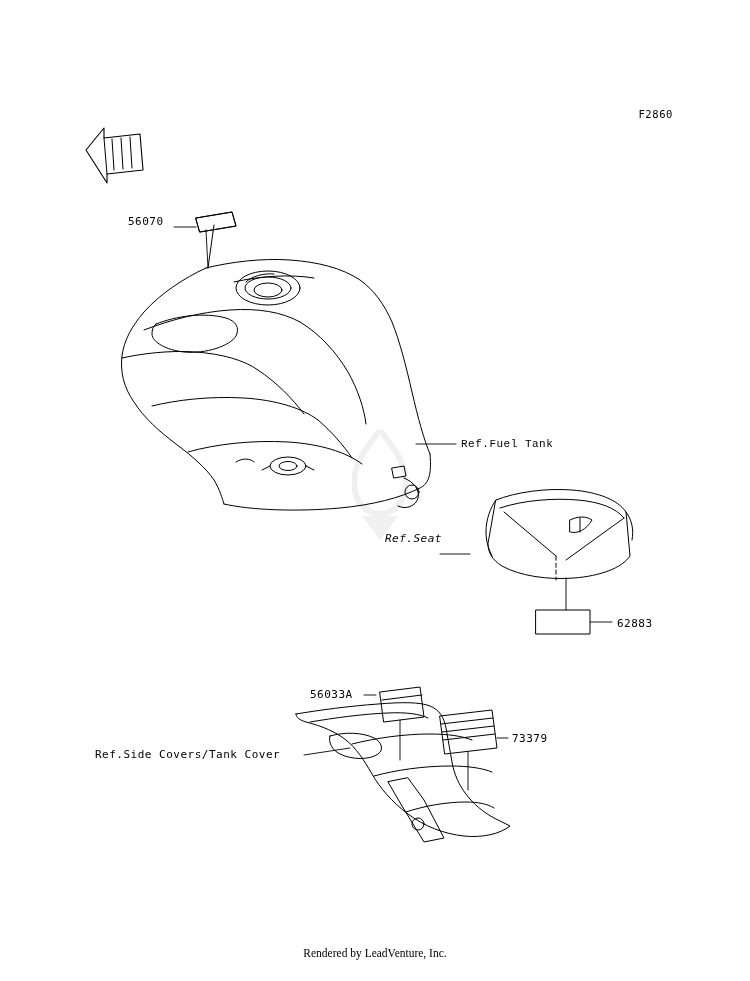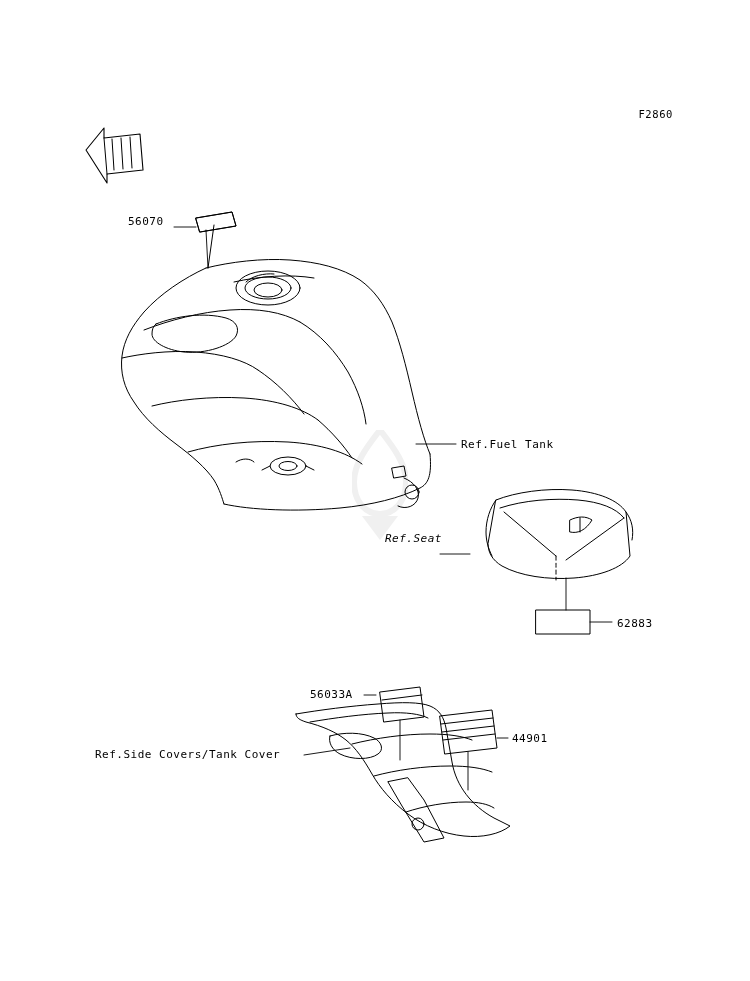--- a/index.html
+++ b/index.html
@@ -199,25 +199,26 @@
 
         <path d="M304 755 L350 748"></path>
       </g>
     </g>
   </svg>
 
   <div class="label" id="diagram-code">F2860</div>
 
   <div class="label" style="left:128px; top:215px;">56070</div>
 
-  <div class="label" style="left:461px; top:438px;">Ref.Fuel Tank</div>
+  <div class="label" style="left:461px; top:438px;font-family:Liberation Mono, monospace;">Ref.Fuel Tank</div>
 
   <div class="label" style="left:385px; top:532px;font-style:italic;">Ref.Seat</div>
 
   <div class="label" style="left:617px; top:617px;">62883</div>
 
   <div class="label" style="left:310px; top:688px;">56033A</div>
 
-  <div class="label" style="left:512px; top:732px;">44901</div>
+  <div class="label" style="left:512px; top:732px;">73379</div>
 
   <div class="label" style="left:95px; top:748px;">Ref.Side Covers/Tank Cover</div>
 
+  <div id="footer-credit">Rendered by LeadVenture, Inc.</div>
 </div>
 
 </body></html>

